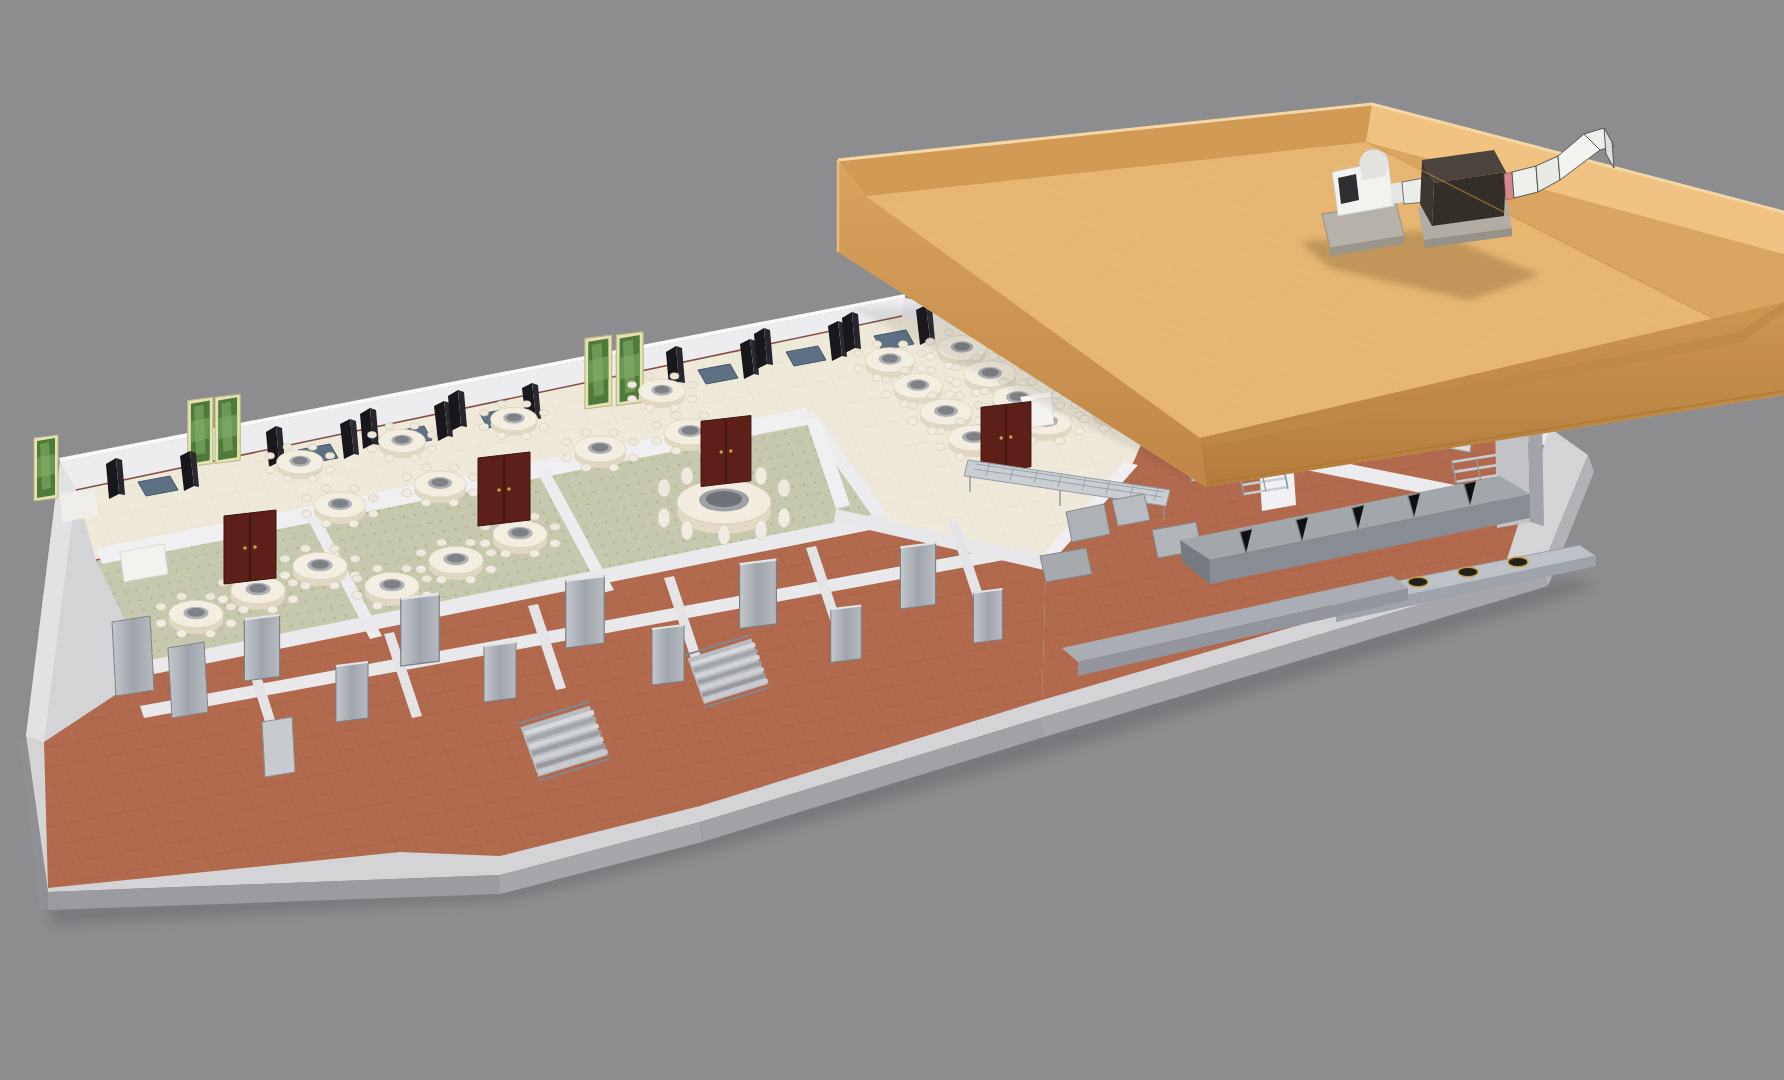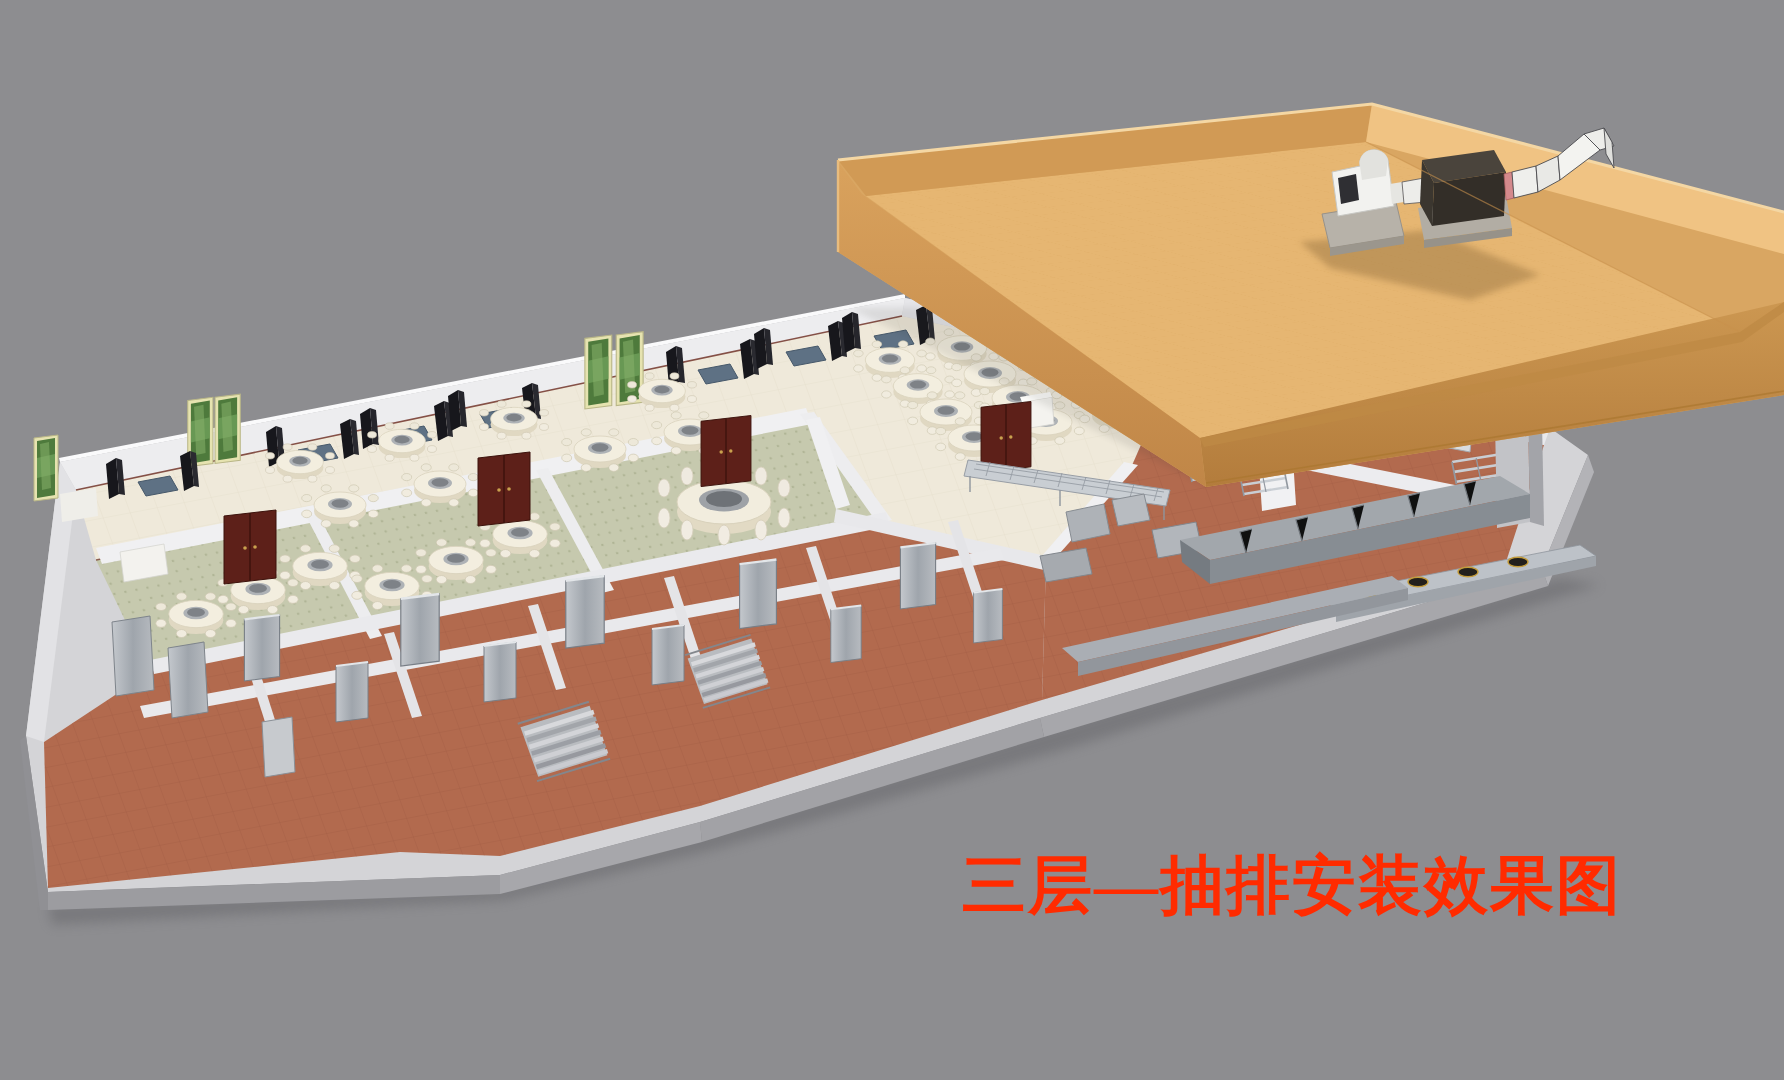--- a/index.html
+++ b/index.html
@@ -410,14 +410,13 @@
         <path d="M1558,156 L1584,134 L1600,150 L1560,180 Z" fill="#F3F3F0"></path>
         <path d="M1584,134 L1604,128 L1614,146 L1600,150 Z" fill="#EDEDEA"></path>
         <path d="M1604,128 L1612,142 L1614,168 L1606,154 Z" fill="#DFDFDC"></path>
       </g>
     </g>
   </g>
 
   <path d="M1366,142 L1740,332" stroke="#C8914C" stroke-width="1.2" opacity="0.6" fill="none"></path>
 </svg>
 
-<div id="caption" style="color: rgb(255, 43, 0);">三层—抽排安装效果图</div>
 </div>
 
 </body></html>

